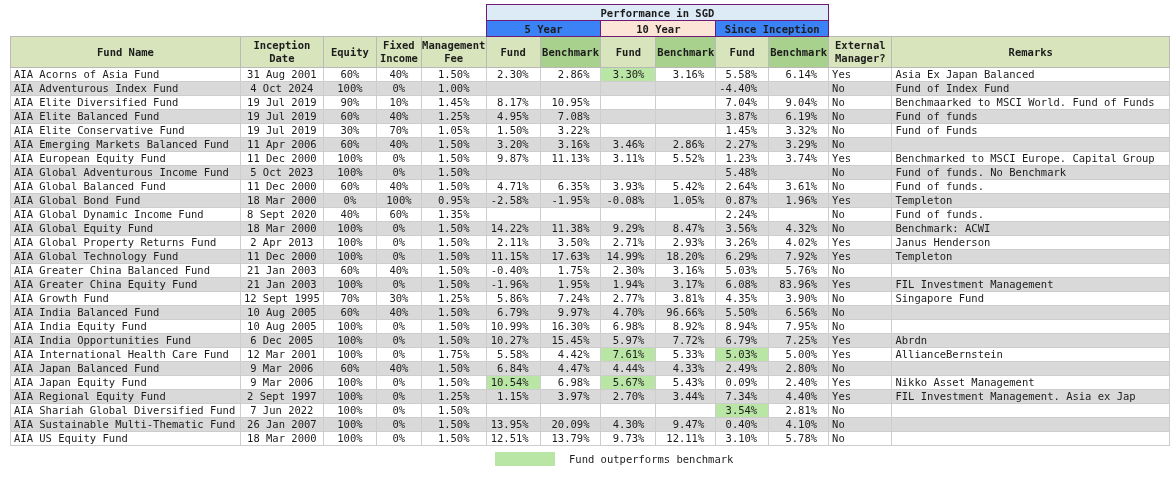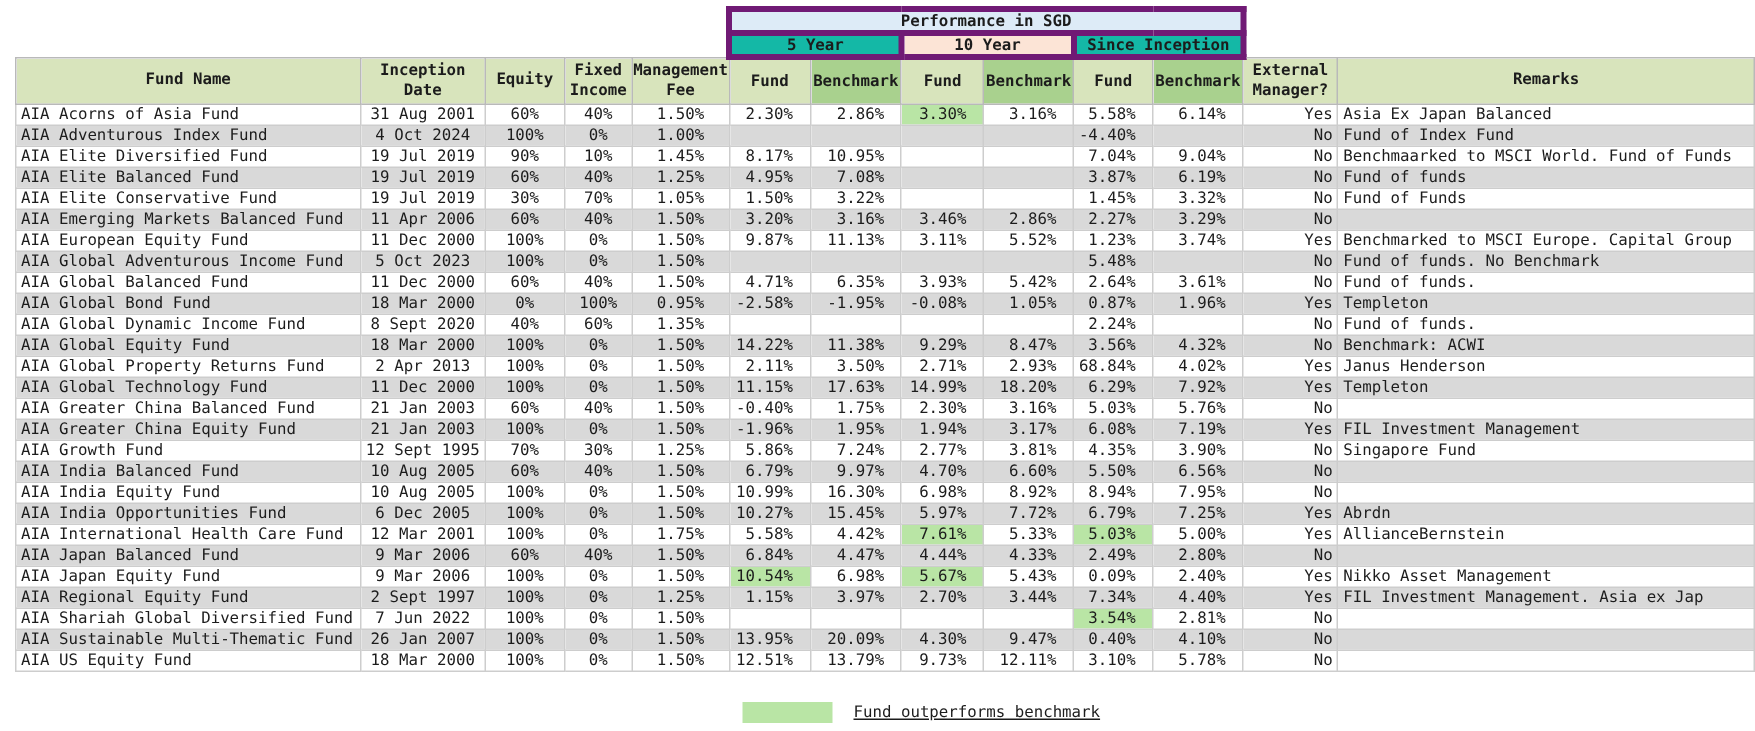--- a/index.html
+++ b/index.html
@@ -8,45 +8,45 @@
     width:1170px; height:487px; background:#ffffff;
     font-family:"DejaVu Sans Mono","Liberation Mono",monospace;
     color:#1c1c1c; overflow:hidden;
   }
   .wrap { padding:4px 0 0 10px; }
   table { border-collapse:collapse; table-layout:fixed; }
   th, td { font-size:10.5px; overflow:hidden; white-space:nowrap; }
   
   .blank { border:none; background:#ffffff; }
   
-  .band { font-weight:bold; text-align:center; height:16px; border:4px solid #701a75; padding:0; }
+  .band { font-weight:bold; text-align:center; height:16px; border:1px solid #701a75; padding:0; }
   .blue  { background:#DDEBF7; }
-  .pink  { background:#14b8a6;margin-top:29px; }
+  .pink  { background:#3b82f6;margin-top:29px; }
   .peach { background:#FCE4D6; }
   
   .hdr {
     background:#D8E4BC; font-weight:bold; text-align:center;
     height:31px; white-space:normal; line-height:13px;
     padding:1px 0; border:1px solid #b9b9b9;
   }
   .hdr.dark { background:#A9D18E; }
   
   tbody td {
     height:14px; line-height:13px; padding:0 3px;
     border:1px solid #cdcdcd; background:#ffffff;
   }
   tbody tr.stripe td { background:#D9D9D9; }
   tbody td.hl { background:#B9E5A5; }
   tbody td:nth-child(1)  { font-weight:normal; text-align:left; }
   tbody td:nth-child(n+2):nth-child(-n+5) { text-align:center; }
   tbody td:nth-child(n+6):nth-child(-n+11){ text-align:right; padding-right:11px; }
-  tbody td:nth-child(12) { text-align:right;margin-top:48px; }
+  tbody td:nth-child(12) { text-align:left;margin-top:48px; }
   tbody td:nth-child(13) { text-align:left; }
   
-  .legend { margin:20px 0 0 485px; display:flex; align-items:center; height:15px;text-decoration:underline; }
+  .legend { margin:5px 0 0 485px; display:flex; align-items:center; height:15px; }
   .legend .swatch { width:60px; height:14px; background:#B9E5A5; margin-right:14px; }
   .legend .label { font-size:10.5px; }
 </style>
 </head>
 <body>
 
 <div class="wrap">
   <table>
     <colgroup>
       <col style="width:230px">
@@ -276,21 +276,21 @@
         <tr>
           <td>AIA Global Property Returns Fund</td>
           <td>2 Apr 2013</td>
           <td>100%</td>
           <td>0%</td>
           <td>1.50%</td>
           <td>2.11%</td>
           <td>3.50%</td>
           <td>2.71%</td>
           <td>2.93%</td>
-          <td>68.84%</td>
+          <td>3.26%</td>
           <td>4.02%</td>
           <td>Yes</td>
           <td>Janus Henderson</td>
         </tr>
         <tr class="stripe">
           <td>AIA Global Technology Fund</td>
           <td>11 Dec 2000</td>
           <td>100%</td>
           <td>0%</td>
           <td>1.50%</td>
@@ -322,21 +322,21 @@
           <td>AIA Greater China Equity Fund</td>
           <td>21 Jan 2003</td>
           <td>100%</td>
           <td>0%</td>
           <td>1.50%</td>
           <td>-1.96%</td>
           <td>1.95%</td>
           <td>1.94%</td>
           <td>3.17%</td>
           <td>6.08%</td>
-          <td>7.19%</td>
+          <td>83.96%</td>
           <td>Yes</td>
           <td>FIL Investment Management</td>
         </tr>
         <tr>
           <td>AIA Growth Fund</td>
           <td>12 Sept 1995</td>
           <td>70%</td>
           <td>30%</td>
           <td>1.25%</td>
           <td>5.86%</td>
@@ -350,21 +350,21 @@
         </tr>
         <tr class="stripe">
           <td>AIA India Balanced Fund</td>
           <td>10 Aug 2005</td>
           <td>60%</td>
           <td>40%</td>
           <td>1.50%</td>
           <td>6.79%</td>
           <td>9.97%</td>
           <td>4.70%</td>
-          <td>6.60%</td>
+          <td>96.66%</td>
           <td>5.50%</td>
           <td>6.56%</td>
           <td>No</td>
           <td></td>
         </tr>
         <tr>
           <td>AIA India Equity Fund</td>
           <td>10 Aug 2005</td>
           <td>100%</td>
           <td>0%</td>

